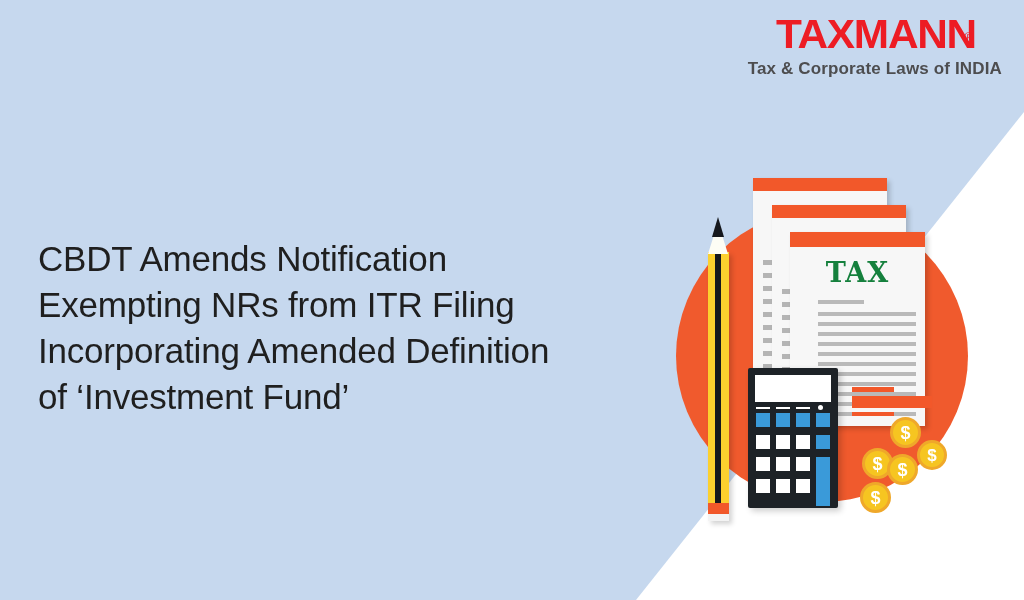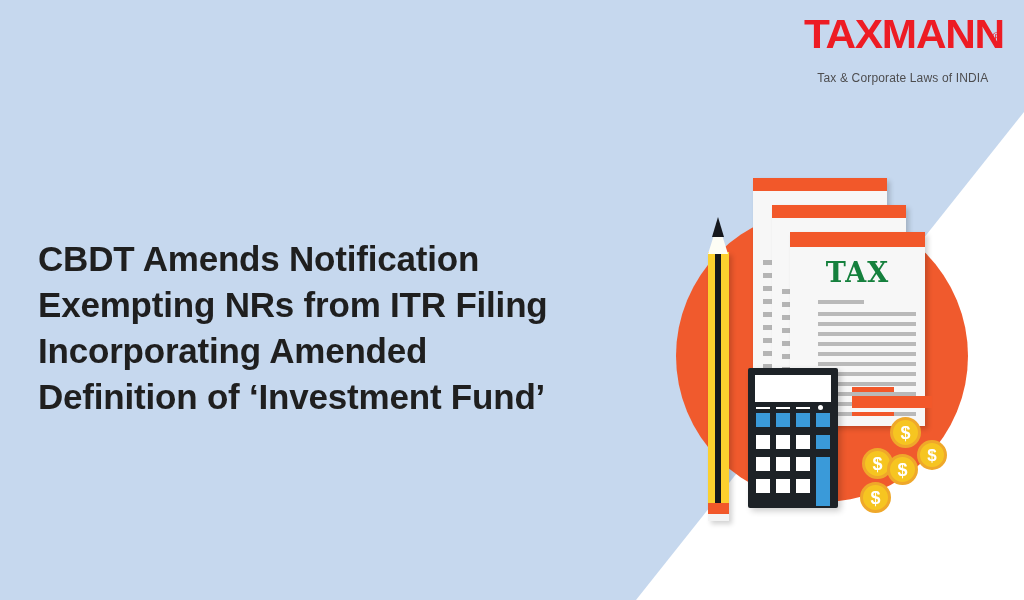--- a/index.html
+++ b/index.html
@@ -57,38 +57,38 @@
   .logo-reg {
     font-size: 13px;
     color: #ed1c24;
     vertical-align: super;
     font-weight: normal;
     letter-spacing: 0;
     display: inline-block;
     transform: scaleX(0.94);
   }
   .logo-tag {
-    margin-top: 18px;
-    font-size: 12px;
-    font-weight: normal;
+    margin-top: 6px;
+    font-size: 17px;
+    font-weight: bold;
     color: #4d4d4f;
     letter-spacing: 0.15px;
     white-space: nowrap;
   }
 
   
   .headline {
     position: absolute;
     left: 38px;
     top: 236px;
     width: 540px;
     font-size: 35px;
     line-height: 46px;
     color: #1f1f1f;
-    font-weight: bold;
+    font-weight: normal;
     letter-spacing: -0.2px;
     white-space: pre-line;
   }
 
   
   .illo {
     position: absolute;
     left: 0;
     top: 0;
     width: 1024px;

